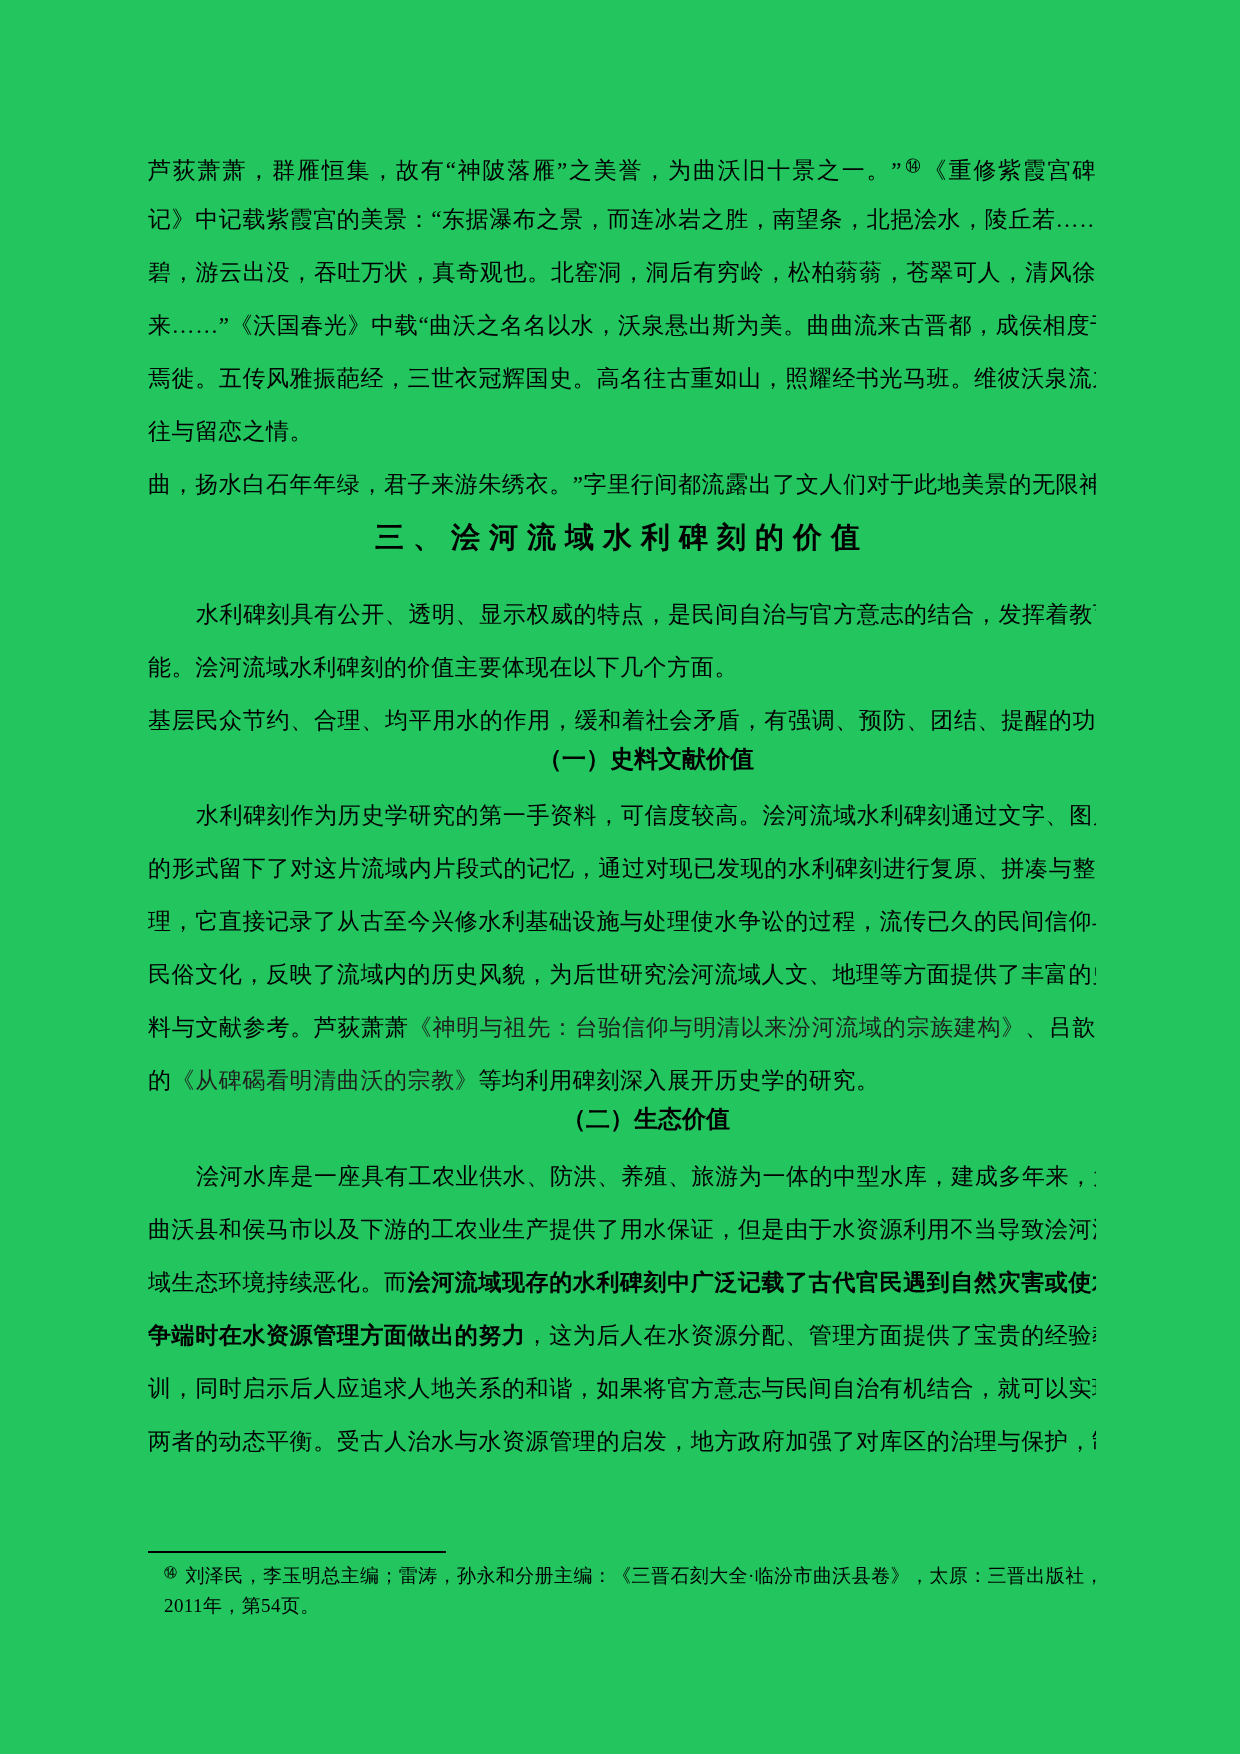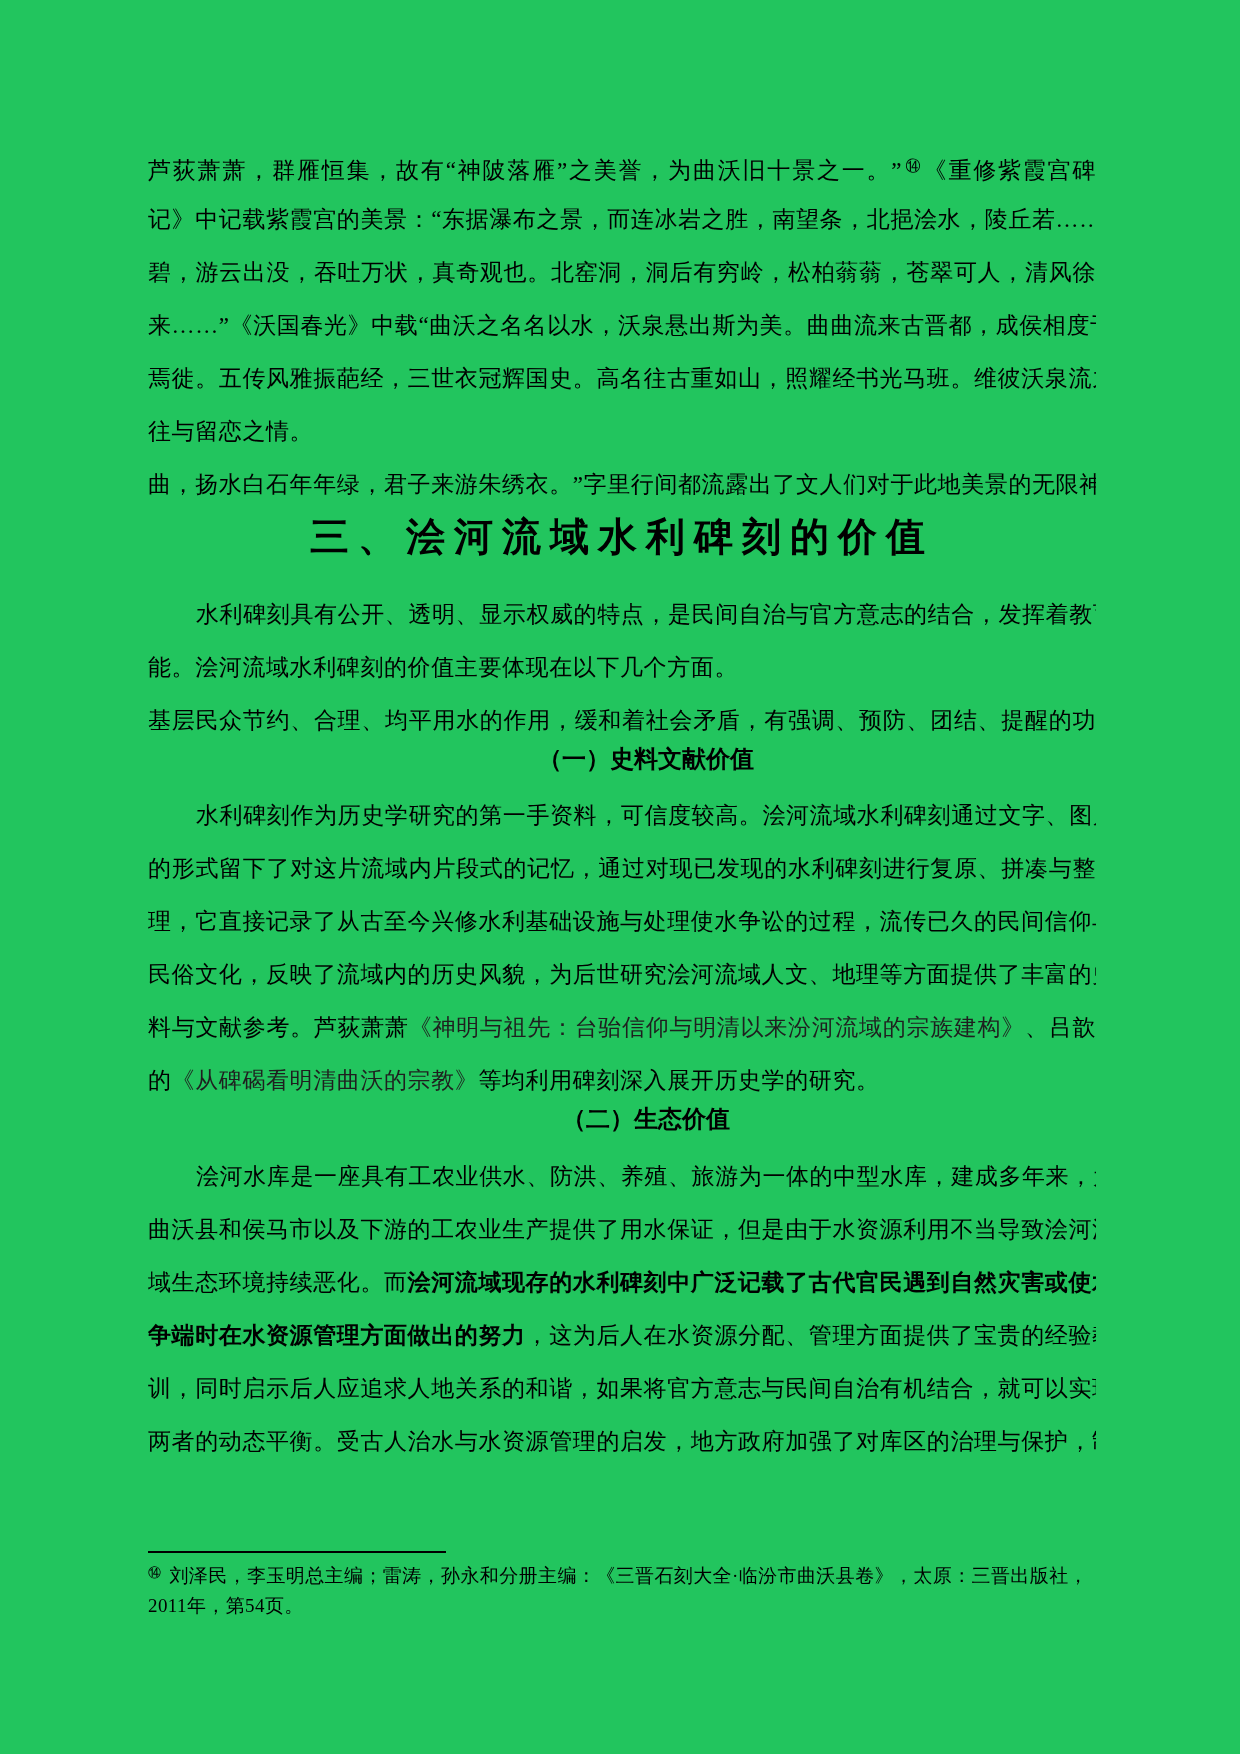--- a/index.html
+++ b/index.html
@@ -23,42 +23,42 @@
     text-align:justify;
     text-align-last:justify;
     text-justify:inter-character;
   }
   .bline.last { text-align-last:left; }
   .ind { text-indent:48px; }
   .h2 {
     position:absolute; left:148px; width:948px;
     text-align:center;
     font-weight:bold;
-    font-size:39px;
+    font-size:29px;
     line-height:42px;
     letter-spacing:9px;
   }
   .h3 {
     position:absolute; left:148px; width:948px;
     font-weight:bold;
     font-size:24px;
     line-height:34px;
     padding-left:48px;
     box-sizing:border-box;
     text-align:center;
   }
   .sup { font-size:15px; vertical-align:7px; letter-spacing:0; padding:0 2px; }
   .bold { font-weight:bold; }
   .kai { color:#1f1f1f; }
   .fnsep {
     position:absolute; left:148px; top:1551px;
     width:298px; height:2px;
     background:#000;
   }
-  .fn { position:absolute; left:148px; width:948px; }
+  .fn { position:absolute; left:164px; width:948px; }
   .fnline {
     font-size:19px;
     line-height:33px;
     height:33px;
     white-space:nowrap; overflow:hidden;
     letter-spacing:0.4px;
   }
   .fnmark { font-size:13px; vertical-align:5px; margin-right:8px; }
 </style>
 </head>

